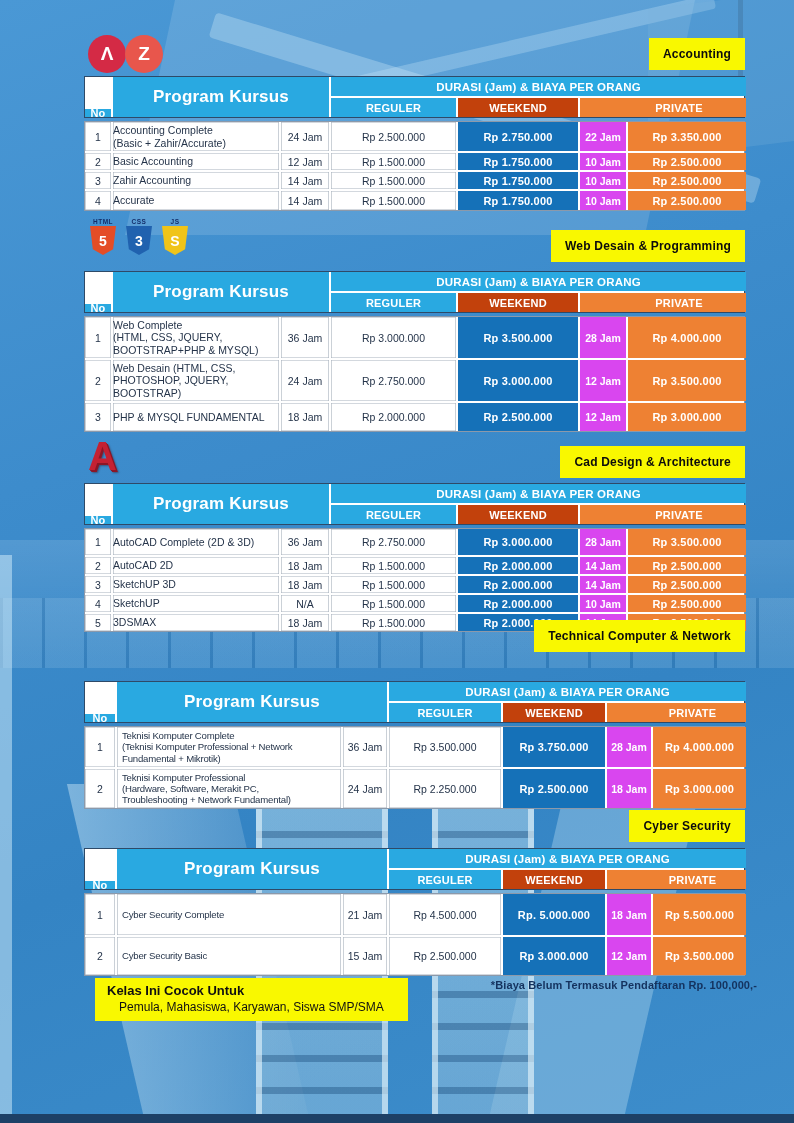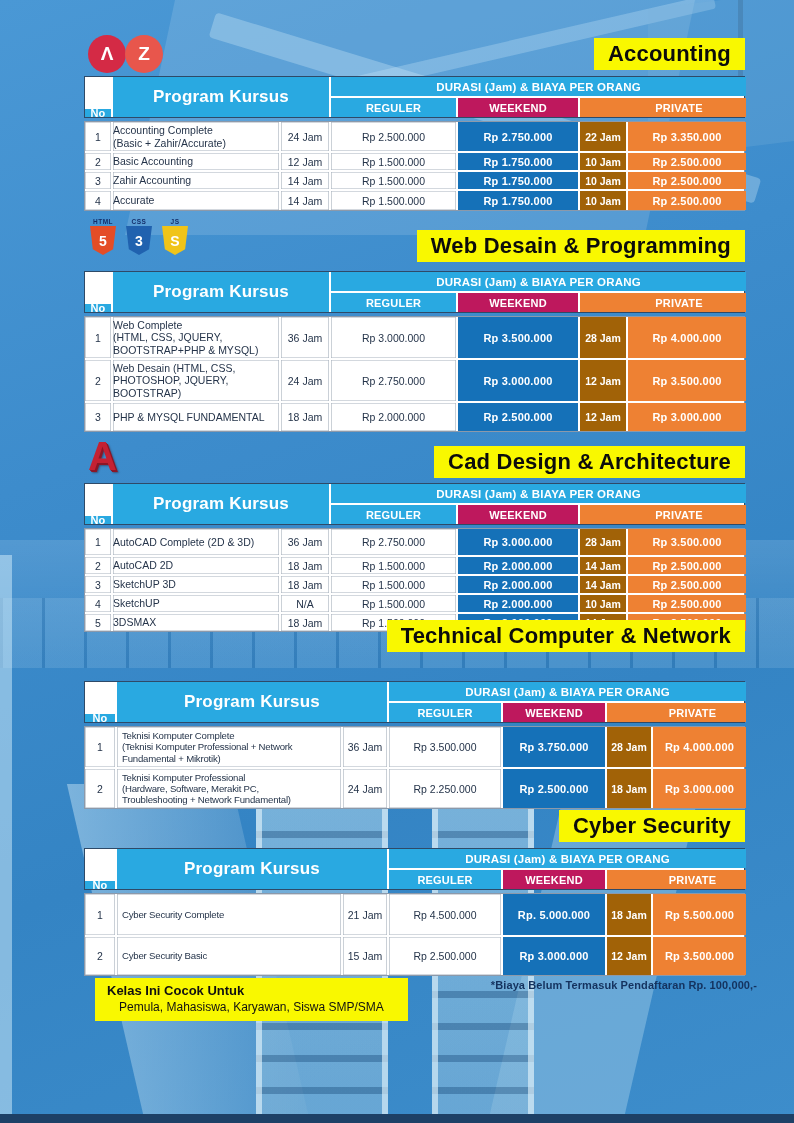--- a/index.html
+++ b/index.html
@@ -33,21 +33,21 @@
       repeating-linear-gradient(to bottom,rgba(25,60,100,0.30) 0 7px,rgba(170,208,233,0.16) 7px 32px),
       linear-gradient(rgba(156,202,230,0.55),rgba(117,175,214,0.55)); }
   .esc-1 { left:256px; width:132px; }
   .esc-2 { left:432px; width:102px; }
   .bottom-strip { bottom:0; left:0; width:794px; height:9px; background:#1d4066; }
 
   
   .section-title {
     position:absolute; right:49px; z-index:2; height:32px;
     background:#f9f800; color:#0c0c0c;
-    font-size:22px; font-weight:bold; letter-spacing:.2px;
+    font-size:12px; font-weight:bold; letter-spacing:.2px;
     display:flex; align-items:center; padding:0 14px;margin-left:41px;
   }
 
   
   .logo-row { position:absolute; left:88px; z-index:2; display:flex; }
   .circle-logo { width:38px; height:38px; border-radius:50%; display:flex; align-items:center; justify-content:center;
     color:#fff; font-weight:bold; font-size:19px; }
   .circle-accurate { background:#d42a45; }
   .circle-zahir { background:#e8564c; margin-left:-1px; }
   .badge { width:30px; display:flex; flex-direction:column; align-items:center; margin-right:6px; }
@@ -68,41 +68,41 @@
     border:1px solid #2e4a68;
   }
   .cols-a .tbl-header { grid-template-columns:26px 216px 125px 120px 166px; }
   .cols-b .tbl-header { grid-template-columns:30px 270px 112px 102px 139px; }
   .hcell { background:#29a9e1; color:#fff; font-weight:bold; font-size:11px;
     display:flex; align-items:center; justify-content:center; letter-spacing:.2px; }
   .h-no { grid-row:1/3; grid-column:1;margin-top:32px; }
   .h-program { grid-row:1/3; grid-column:2; font-size:17px; }
   .h-durasi { grid-row:1; grid-column:3/6; font-size:11.5px; }
   .h-reg { grid-row:2; grid-column:3; }
-  .h-wkd { grid-row:2; grid-column:4; background:#be185d; }
+  .h-wkd { grid-row:2; grid-column:4; background:#c2410c; }
   .h-prv { grid-row:2; grid-column:5; background:#ee8133;padding-left:32px; }
 
   .tbl-body { display:grid; gap:2px; background:#fff; margin-top:3px;
     border:1px solid rgba(45,70,100,0.55); }
   .cols-a .tbl-body { grid-template-columns:26px 166px 48px 125px 120px 46px 118px; }
   .cols-b .tbl-body { grid-template-columns:30px 224px 44px 112px 102px 44px 93px; }
   .rows-acc  { grid-template-rows:29px 17px 17px 19px; }
   .rows-web  { grid-template-rows:41px 41px 28px; }
   .rows-cad  { grid-template-rows:26px 17px 17px 17px 17px; }
   .rows-tech { grid-template-rows:40px 39px; }
   .rows-cyber{ grid-template-rows:41px 38px; }
 
   .cell { background:#fff; color:#25344a; font-size:10.5px;
     display:flex; align-items:center; justify-content:center; overflow:hidden; }
   .c-no,.c-name,.c-jam,.c-reg { box-shadow:inset 0 0 0 0.6px #a8b2bd; }
   .c-name { justify-content:flex-start; text-align:left; padding-left:0;
     white-space:pre-line; line-height:1.18; }
   .cols-b .c-name { font-size:9.6px; letter-spacing:-0.2px; padding-left:5px; }
   .c-wkd { background:#1571b8; color:#fff; font-weight:bold; font-size:11px; letter-spacing:.2px; }
-  .c-pjam { background:#a16207; color:#fff; font-weight:bold; font-size:10.5px; }
+  .c-pjam { background:#d946ef; color:#fff; font-weight:bold; font-size:10.5px; }
   .c-pprice { background:#ee8133; color:#fff; font-weight:bold; font-size:11px; letter-spacing:.2px; }
 
   
   .footer-box { position:absolute; left:95px; top:978px; width:313px; z-index:2;
     background:#f9f800; color:#101010; padding:5px 12px 7px 12px; }
   .footer-box-title { font-size:13px; font-weight:bold; margin-bottom:2px; }
   .footer-box-sub { font-size:12px;text-align:center; }
   .reg-note { position:absolute; top:979px; right:37px; z-index:2;
     font-size:11px; font-weight:bold; color:#14325e; letter-spacing:.1px; }
 </style>

